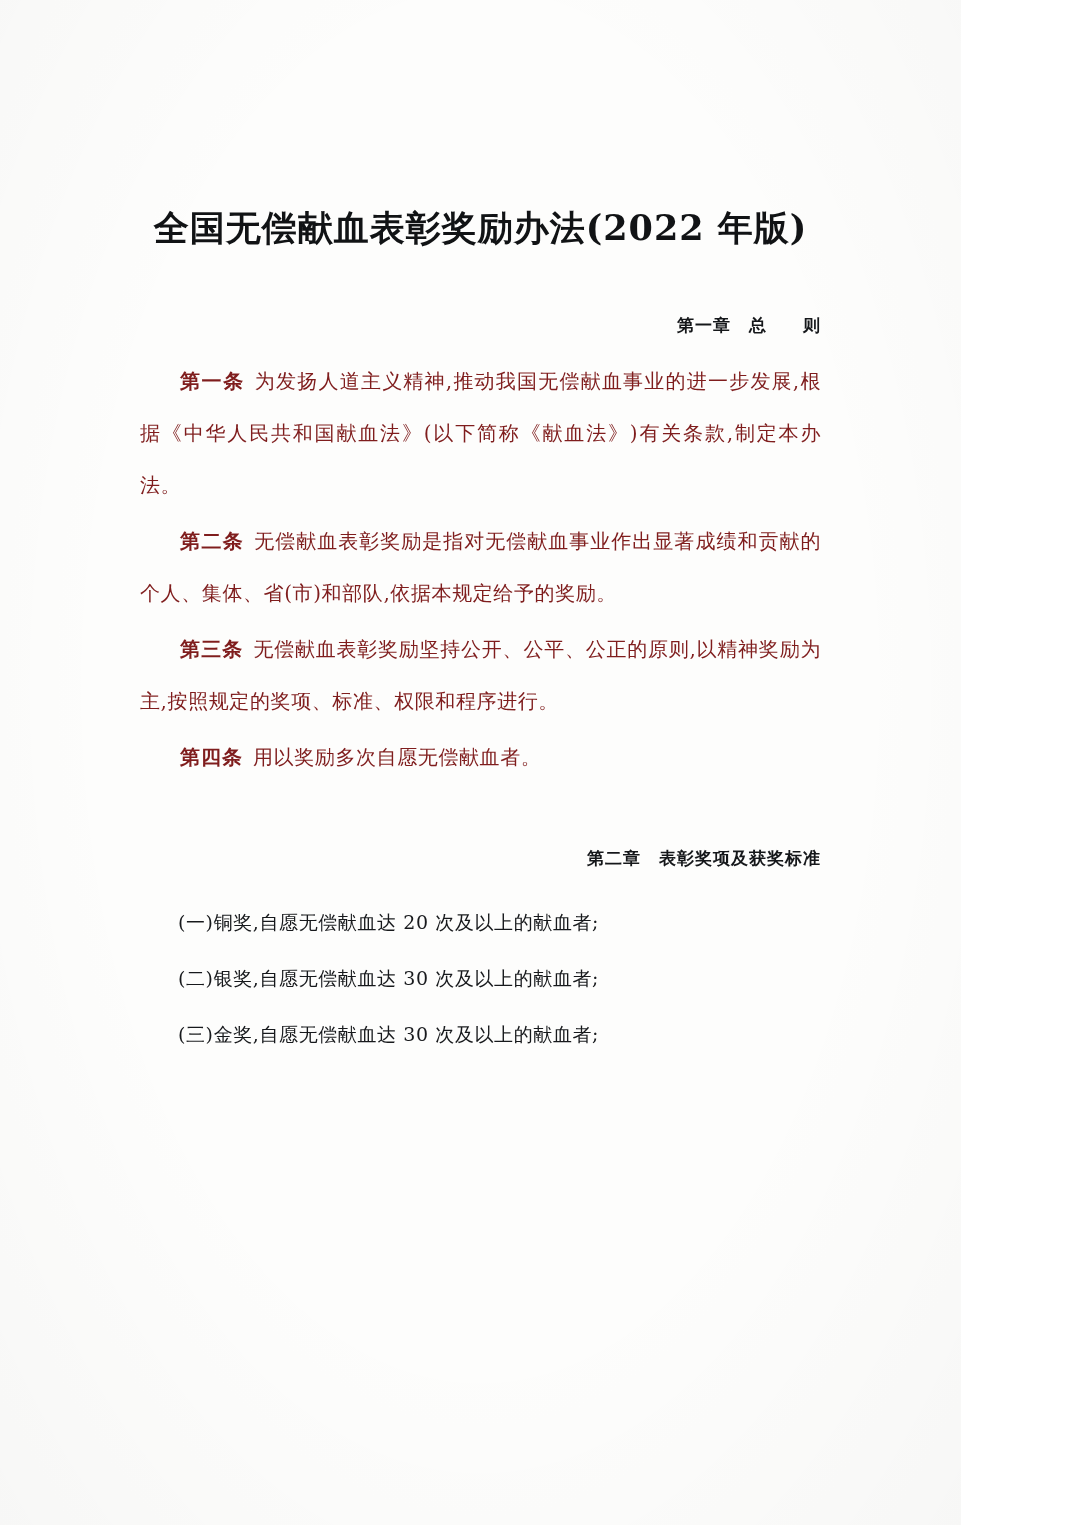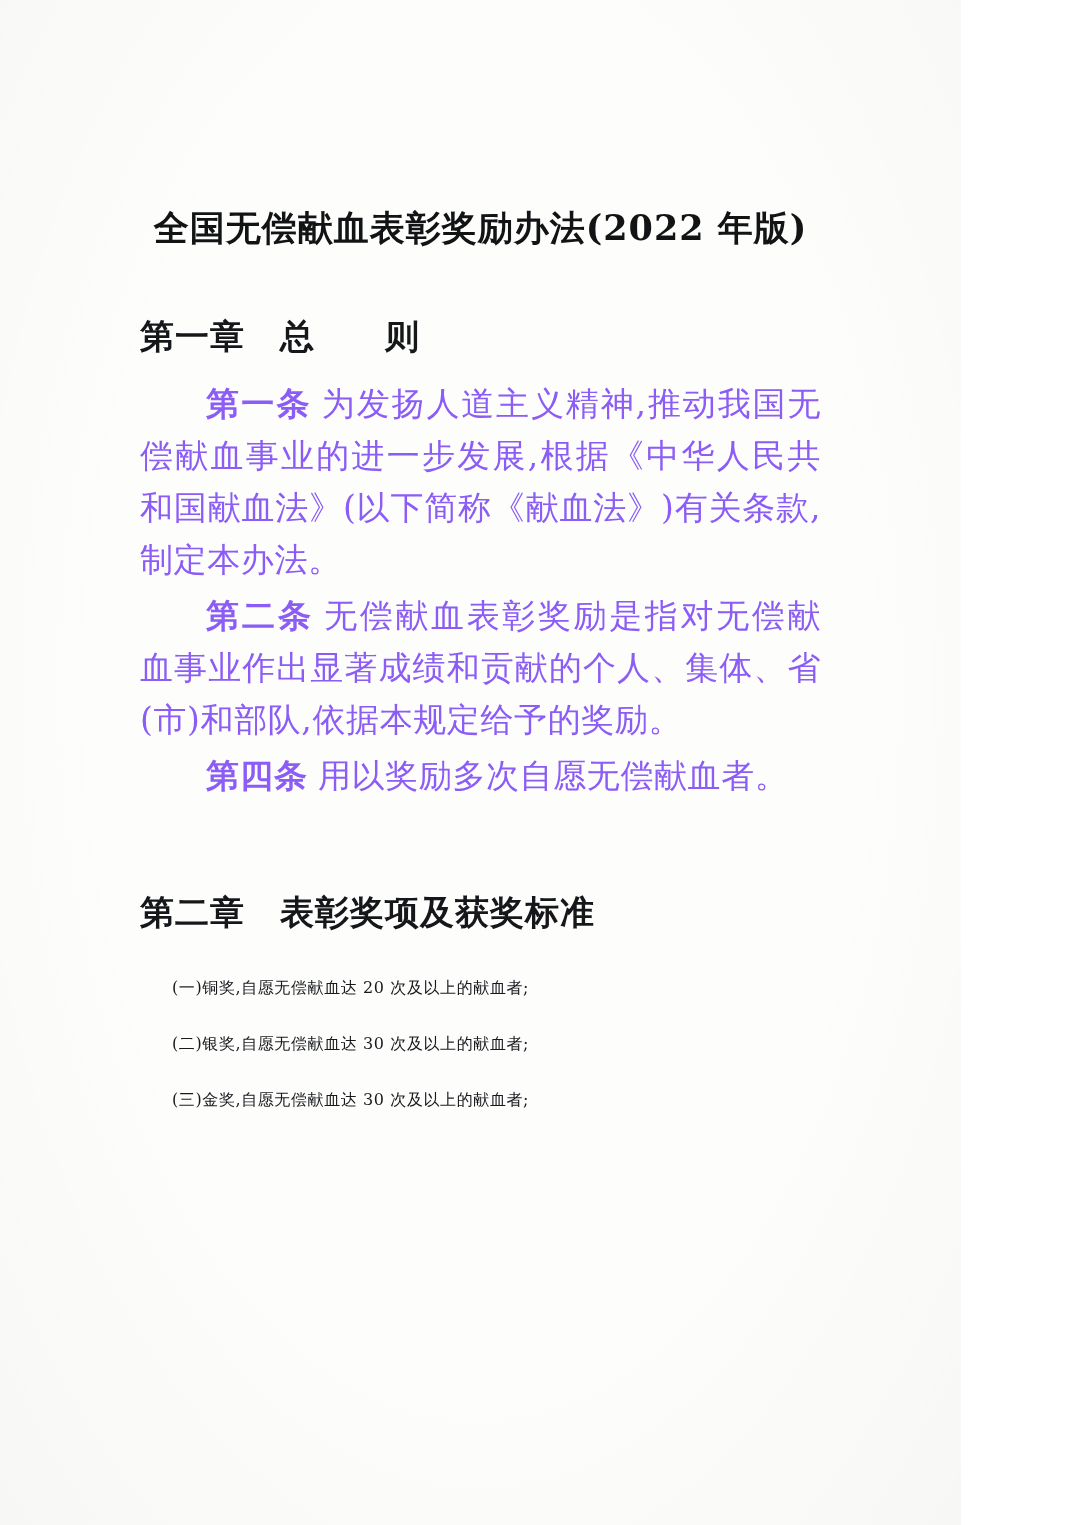--- a/index.html
+++ b/index.html
@@ -38,47 +38,47 @@
     text-align: center;
     font-size: 35px;
     font-weight: bold;
     letter-spacing: 1px;
     color: #111315;
     margin: 0 0 62px 0;
     font-family: "DejaVu Serif", "Liberation Serif", serif;
     white-space: nowrap;
   }
   .chapter-heading {
-    text-align: left;
-    font-size: 34px;
+    text-align: right;
+    font-size: 17px;
     font-weight: bold;
     color: #15171a;
     margin: 0 0 18px 0;
     letter-spacing: 1px;
   }
   .chapter-heading.second {
-    margin-top: 88px;
+    margin-top: 64px;
     margin-bottom: 20px;
   }
   p.article {
-    font-size: 33px;
+    font-size: 20px;
     line-height: 52px;
     text-indent: 2em;
     margin: 0 0 4px 0;
-    color: #8b5cf6;
+    color: #7f1d1d;
     text-align: justify;
     letter-spacing: 0.6px;
   }
   p.article .label {
     font-weight: bold;
     letter-spacing: 1px;
     padding-right: 10px;
   }
   p.item {
-    font-size: 16px;
+    font-size: 19px;
     line-height: 52px;
     text-indent: 2em;
     margin: 0 0 4px 0;
     color: #17191c;
     letter-spacing: 0.6px;
   }
   .spacer-sm { height: 6px; }
 </style>
 </head>
 <body>
@@ -91,20 +91,23 @@
     <h2 class="chapter-heading">第一章　总　　则</h2>
 
     <p class="article">
       <span class="label">第一条</span><span>为发扬人道主义精神,推动我国无偿献血事业的进一步发展,根据《中华人民共和国献血法》(以下简称《献血法》)有关条款,制定本办法。</span>
     </p>
 
     <p class="article">
       <span class="label">第二条</span><span>无偿献血表彰奖励是指对无偿献血事业作出显著成绩和贡献的个人、集体、省(市)和部队,依据本规定给予的奖励。</span>
     </p>
 
+    <p class="article">
+      <span class="label">第三条</span><span>无偿献血表彰奖励坚持公开、公平、公正的原则,以精神奖励为主,按照规定的奖项、标准、权限和程序进行。</span>
+    </p>
 
     <p class="article">
       <span class="label">第四条</span><span>用以奖励多次自愿无偿献血者。</span>
     </p>
 
     <h2 class="chapter-heading second">第二章　表彰奖项及获奖标准</h2>
 
 
 
     <div class="spacer-sm"></div>

